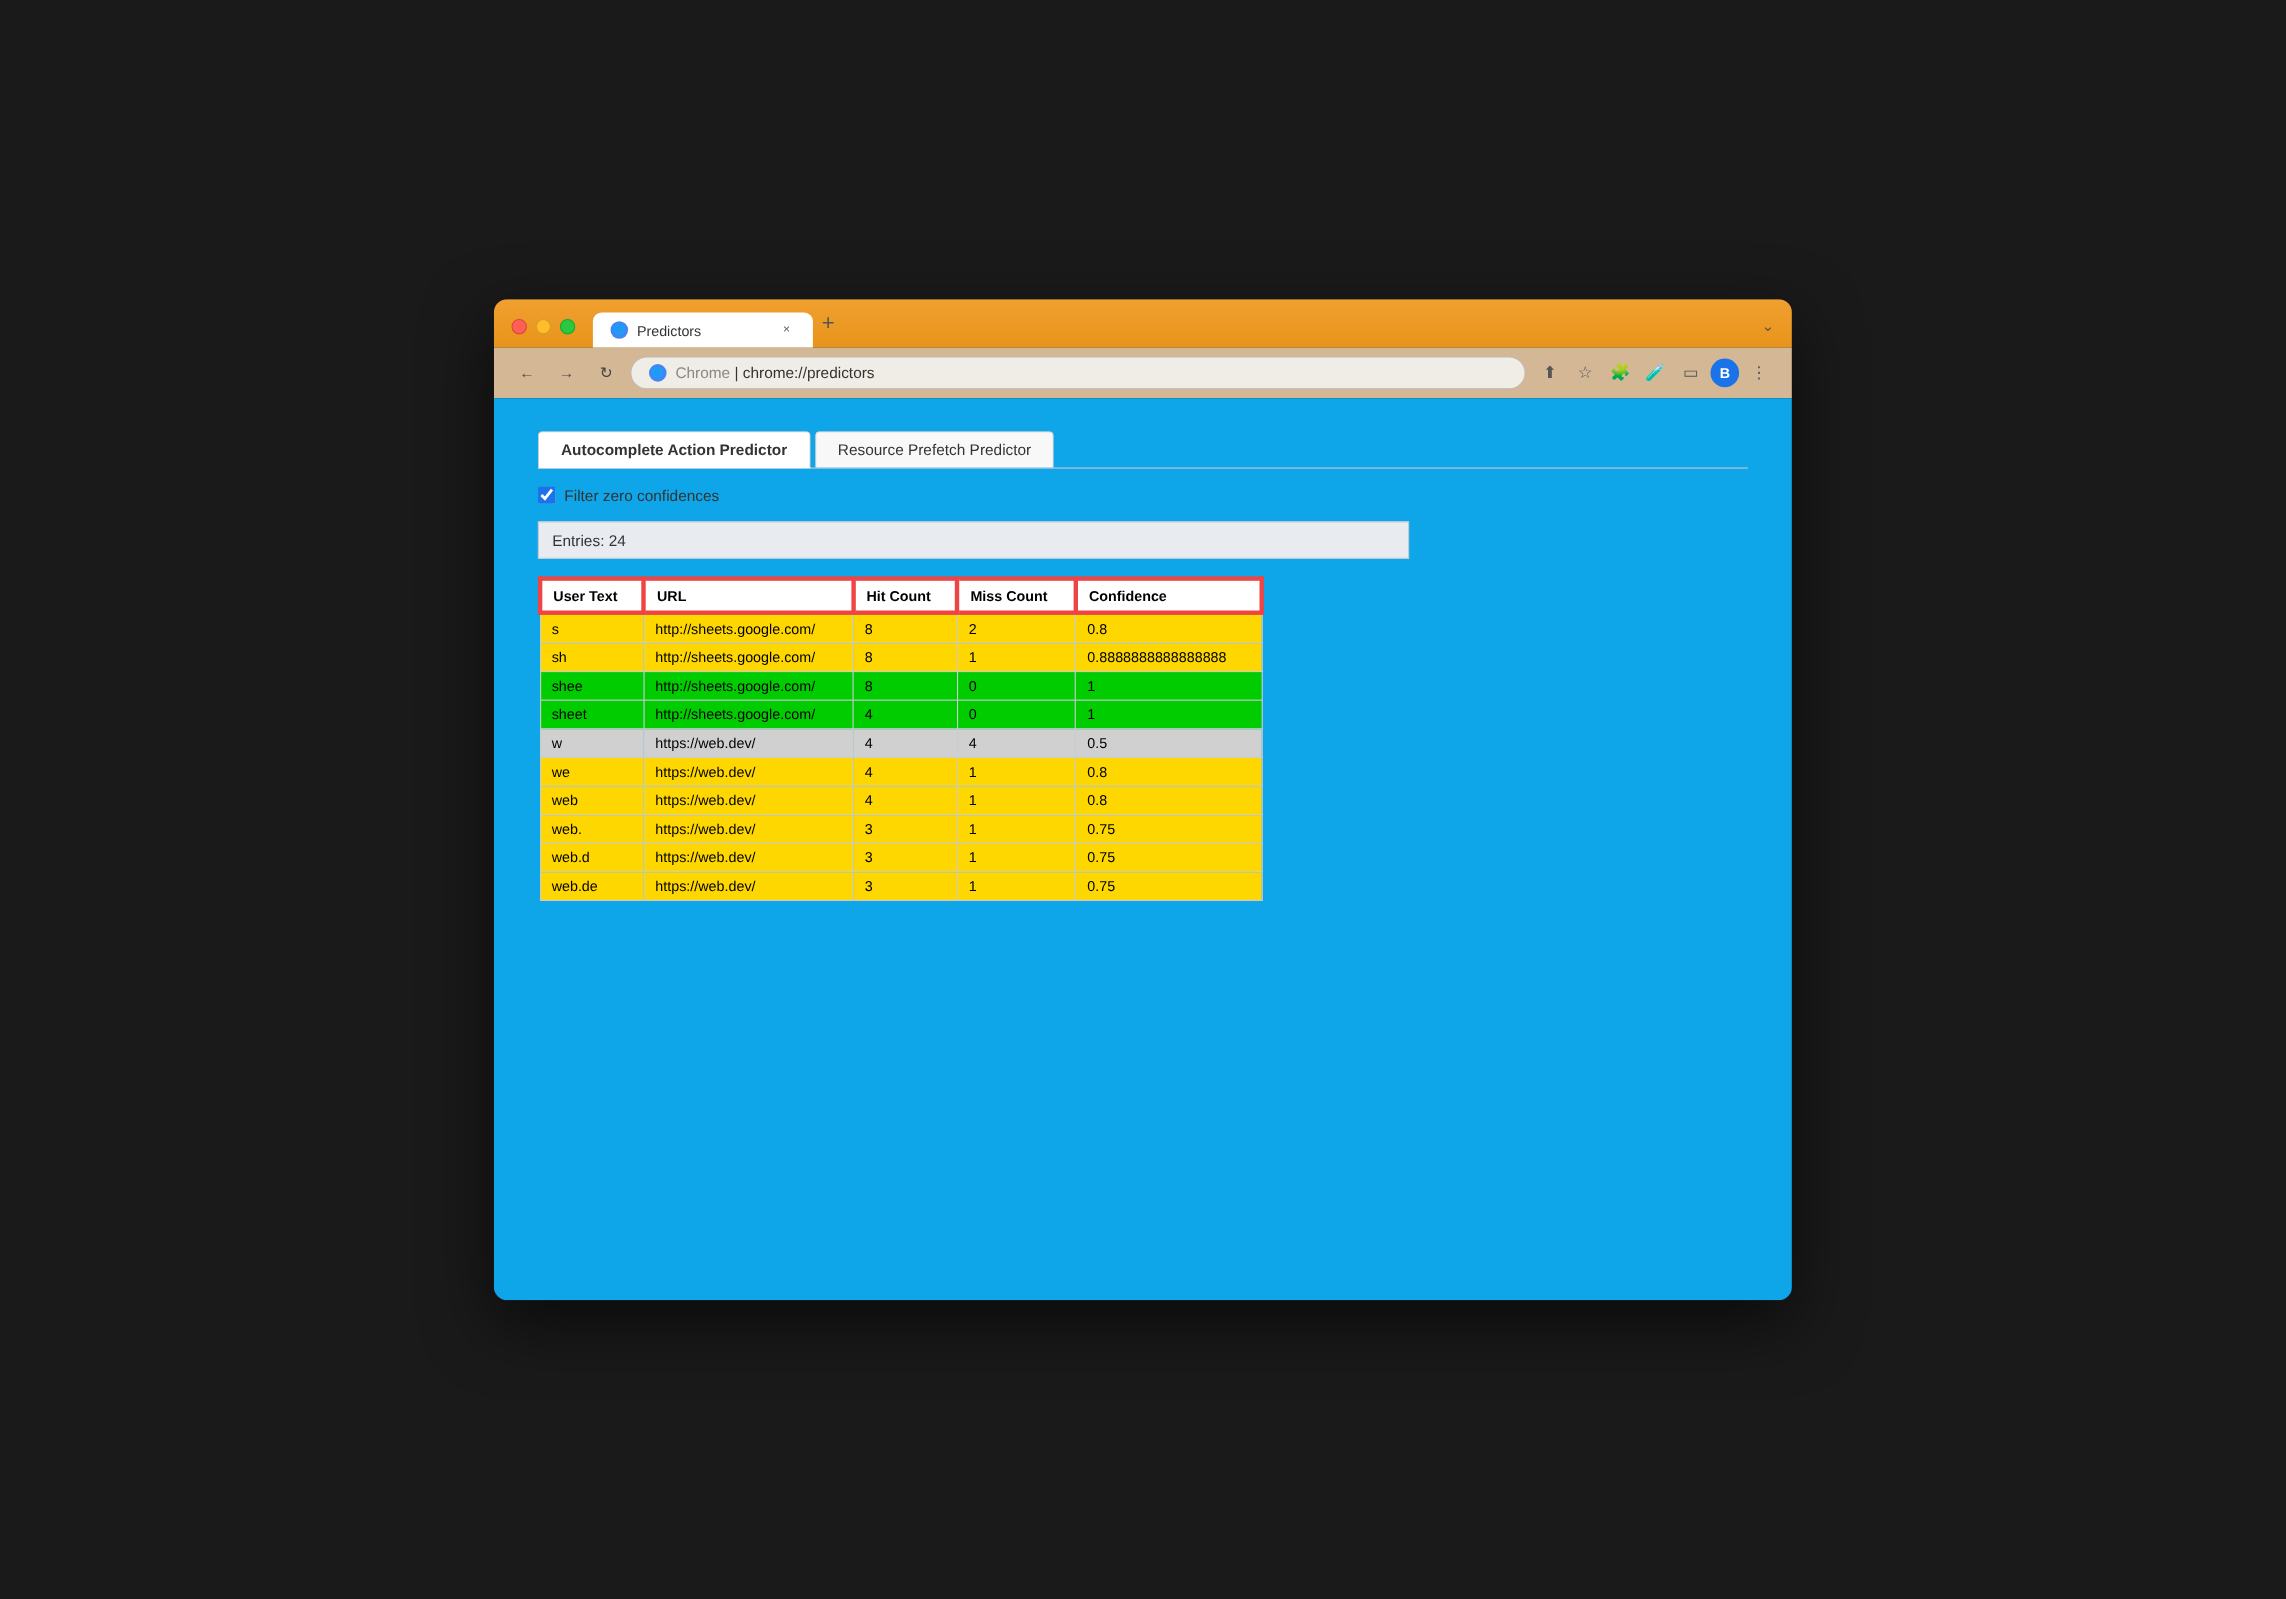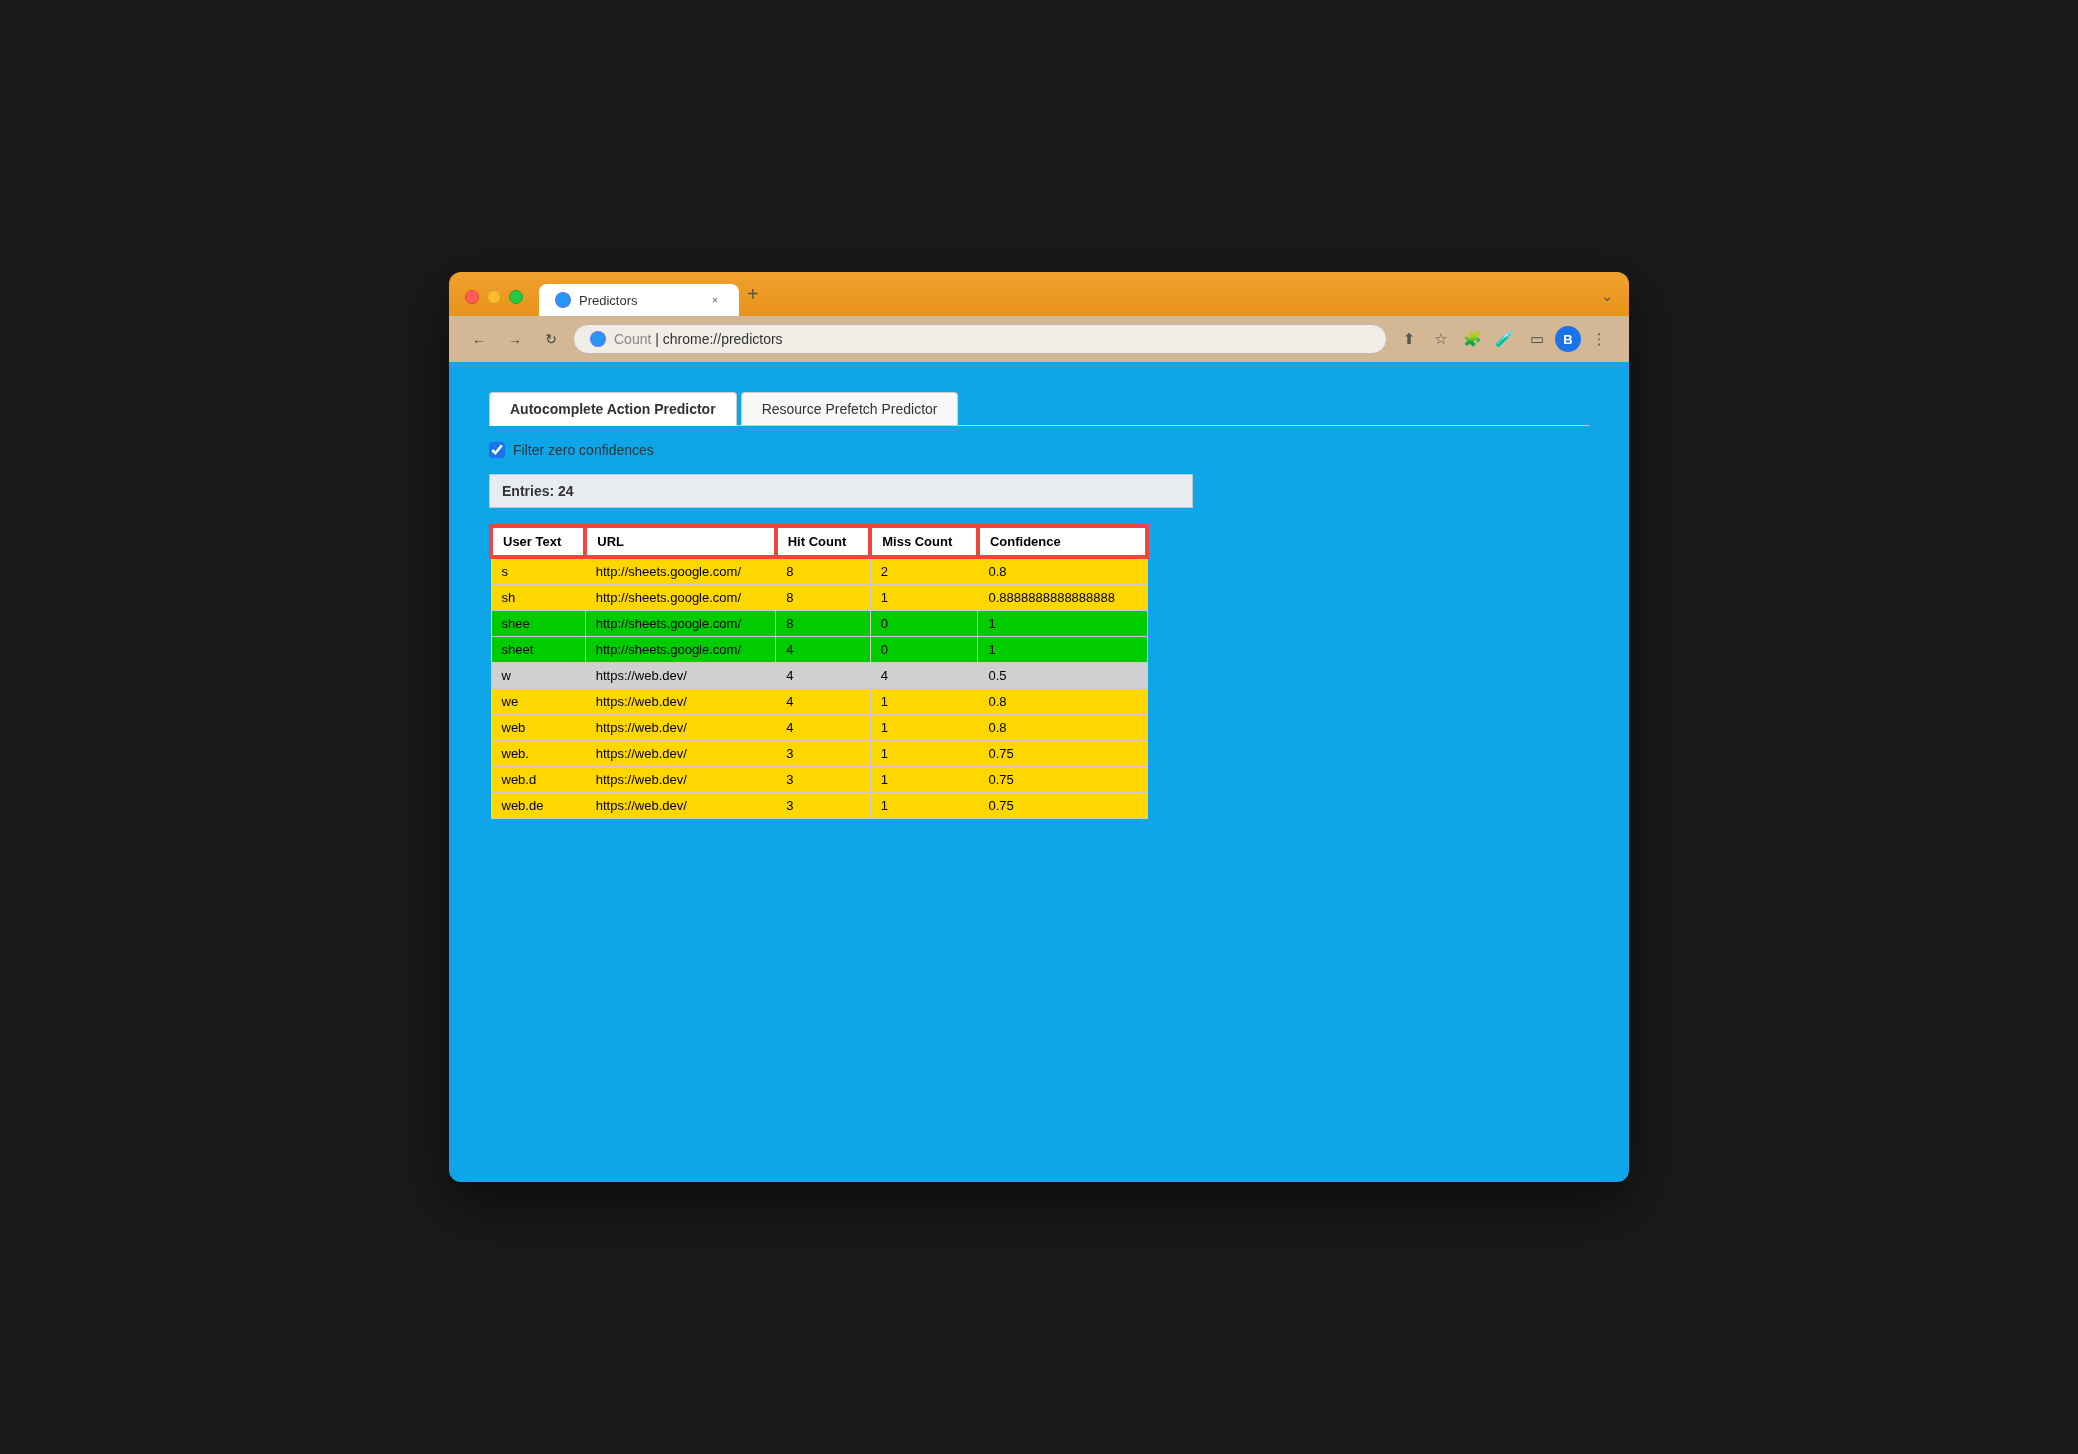--- a/index.html
+++ b/index.html
@@ -256,24 +256,24 @@
       font-size: 14px;
       color: #333;
     }
 
     
     .entries-bar {
       background: #e8ecf0;
       border: 1px solid #c0c8d0;
       padding: 8px 12px;
       font-size: 14px;
-      font-weight: 700;
+      font-weight: 400;
       color: #333;
       margin-bottom: 16px;
-      width: 704px;
+      width: 792px;
     }
 
     
     .data-table {
       border-collapse: collapse;
       width: 660px;
       font-size: 13px;
     }
 
     .data-table th {
@@ -318,21 +318,21 @@
   </div>
 
   <div class="nav-bar">
     <button class="nav-btn">←</button>
     <button class="nav-btn">→</button>
     <button class="nav-btn">↻</button>
 
     <div class="address-bar">
       <div class="address-favicon">🌐</div>
       <span class="address-text">
-        <span class="address-label">Count</span>
+        <span class="address-label">Chrome</span>
         <span> | </span>
         <span>chrome://predictors</span>
       </span>
     </div>
 
     <div class="nav-icons">
       <button class="nav-icon-btn">⬆</button>
       <button class="nav-icon-btn">☆</button>
       <button class="nav-icon-btn">🧩</button>
       <button class="nav-icon-btn">🧪</button>

